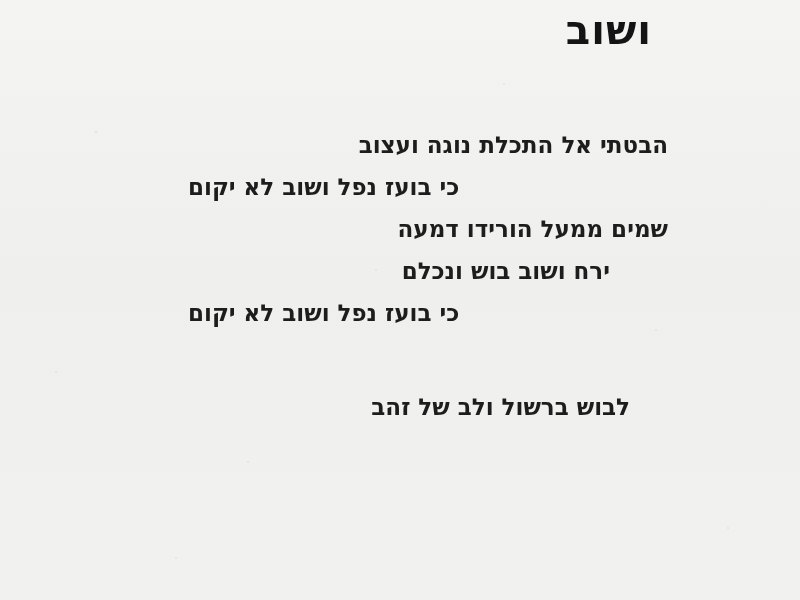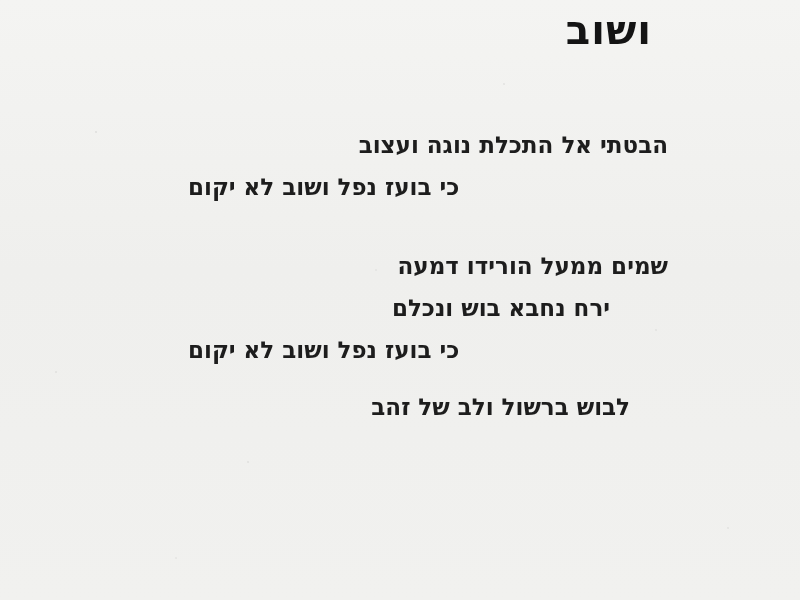--- a/index.html
+++ b/index.html
@@ -63,39 +63,39 @@
   .line {
     font-size: 23px;
     line-height: 42px;
     font-weight: bold;
     color: #1d1d1d;
     white-space: pre;
   }
   .line.c-right  { text-align: right; }
   .line.c-indent { text-align: left; padding-right: 26px; }
   .line.c-indent2 { text-align: right; padding-right: 58px; }
-  .line.c-wide   { text-align: right; padding-right: 0; margin-top: 37px; }
+  .line.c-wide   { text-align: right; padding-right: 0; }
   .chorus .line.lbl { text-align: right; padding-right: 0; }
   .chorus .line.ind-a { text-align: right; padding-right: 84px; }
   .chorus .line.ind-b { text-align: right; padding-right: 50px; }
 </style>
 </head>
 <body>
 
 <div class="paper"></div>
 
 <div class="page">
 
   <div class="song-title">ושוב</div>
 
   <div class="verse">
     <div class="line c-right">הבטתי אל התכלת נוגה ועצוב</div>
     <div class="line c-indent">כי בועז נפל ושוב לא יקום</div>
     <div class="line c-wide">שמים ממעל הורידו דמעה</div>
-    <div class="line c-indent2">ירח נחבא בוש ונכלם</div>
+    <div class="line c-indent2">ירח ושוב בוש ונכלם</div>
     <div class="line c-indent">כי בועז נפל ושוב לא יקום</div>
   </div>
 
   <div class="chorus">
     <div class="line ind-b">לבוש ברשול ולב של זהב</div>
 
   </div>
 
 </div>
 

